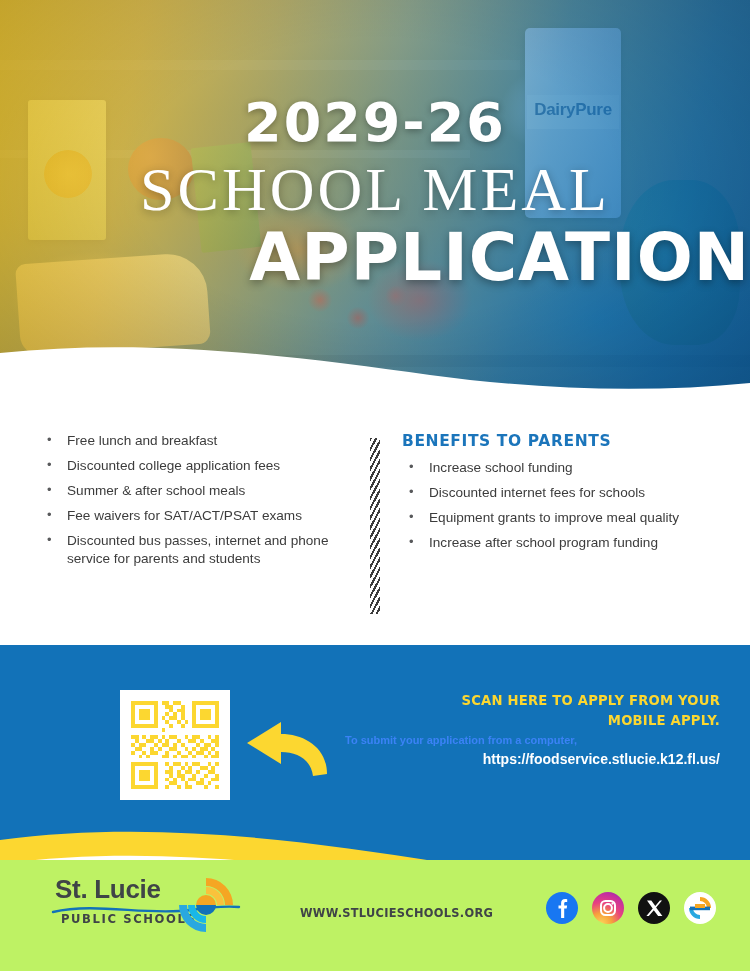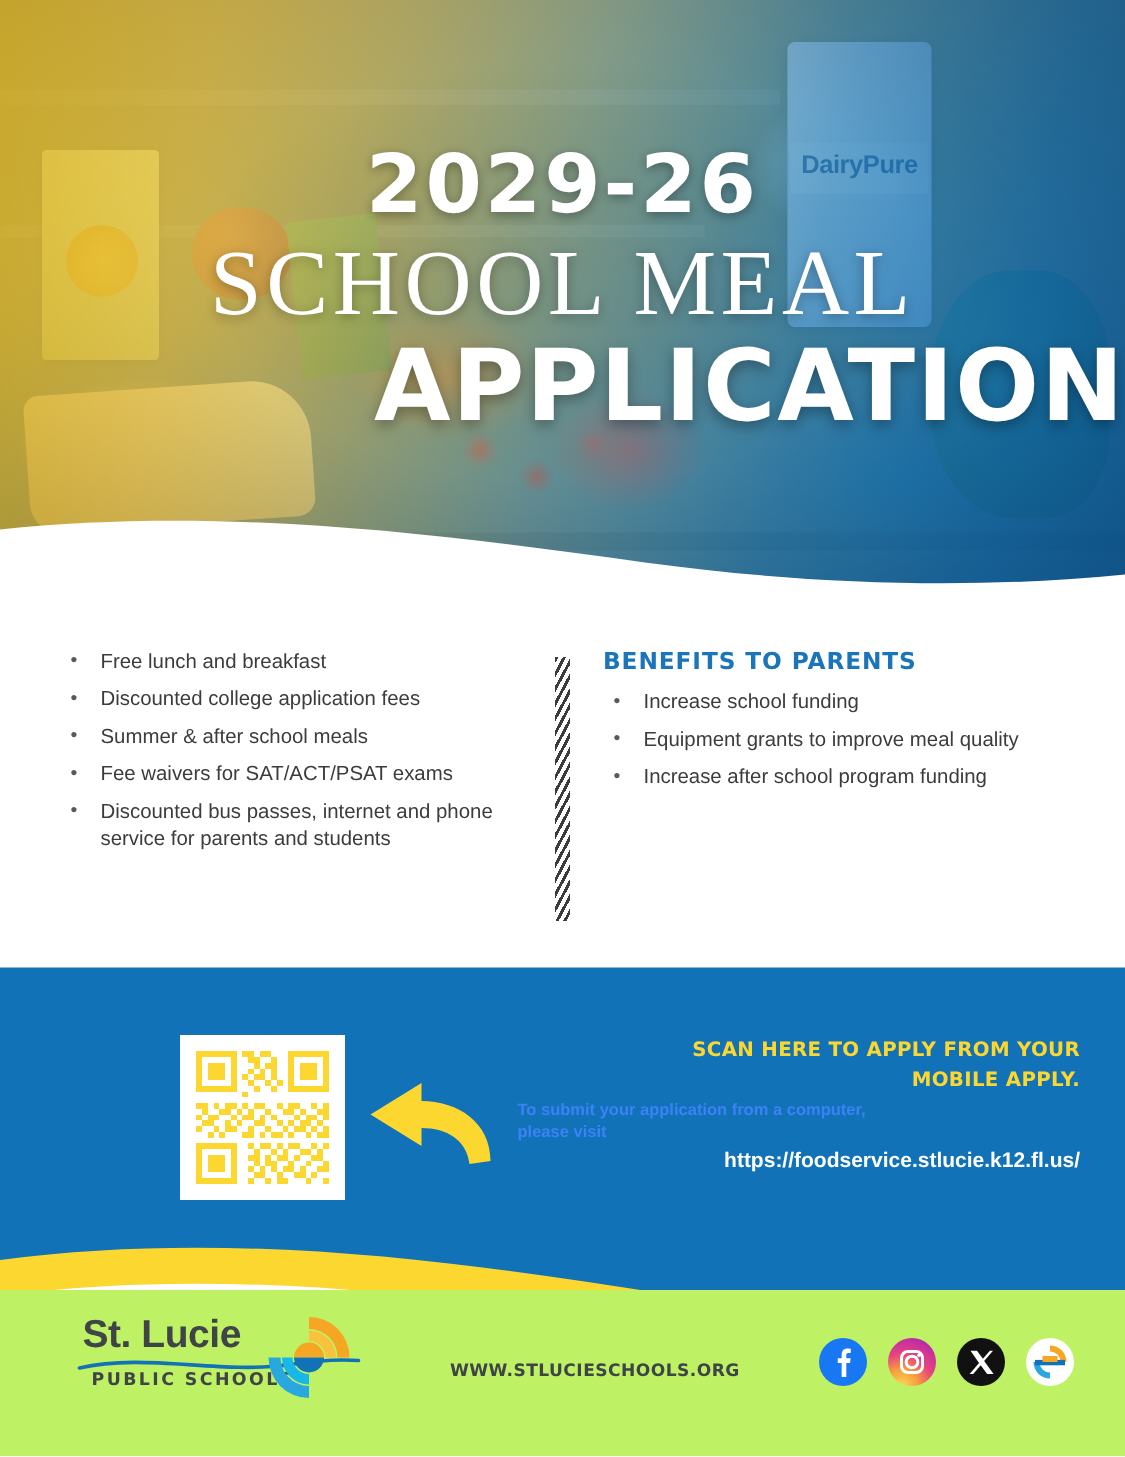--- a/index.html
+++ b/index.html
@@ -175,20 +175,21 @@
         <li>Discounted bus passes, internet and phone service for parents and students</li>
       </ul>
     </div>
 
     <div class="divider"></div>
 
     <div class="col col-right">
       <p class="b-head">BENEFITS TO PARENTS</p>
       <ul class="b-list">
         <li>Increase school funding</li>
+        <li>Discounted internet fees for schools</li>
         <li>Equipment grants to improve meal quality</li>
         <li>Increase after school program funding</li>
       </ul>
     </div>
   </div>
 
   <div class="blueband"></div>
 
   <div class="qr-wrap">
     <svg class="qr" viewBox="0 0 25 25" shape-rendering="crispEdges">
@@ -320,21 +321,20 @@
   </div>
 
   <svg class="arrow" viewBox="0 0 86 62">
     <path d="M84,56 C84,30 62,16 38,16 L38,4 L4,25 L38,46 L38,34 C55,34 68,42 70,58 Z" fill="#fcd730"></path>
   </svg>
 
   <div class="scan-text">
     <p class="scan-hd">SCAN HERE TO APPLY FROM YOUR</p>
     <p class="scan-hd">MOBILE APPLY.</p>
     <p class="scan-sub">To submit your application from a computer,</p>
-    <p class="scan-sub">please visit</p>
     <p class="scan-url">https://foodservice.stlucie.k12.fl.us/</p>
   </div>
 
   <svg class="yellowwave" viewBox="0 0 750 90" preserveAspectRatio="none">
     <path d="M0,34 C150,14 300,34 440,56 C550,73 660,72 750,58 L750,90 L0,90 Z" fill="#fcd730"></path>
     <path d="M0,58 C150,38 300,58 440,80 C550,97 660,96 750,82 L750,90 L0,90 Z" fill="#ffffff"></path>
   </svg>
 
   <div class="footer">
 

